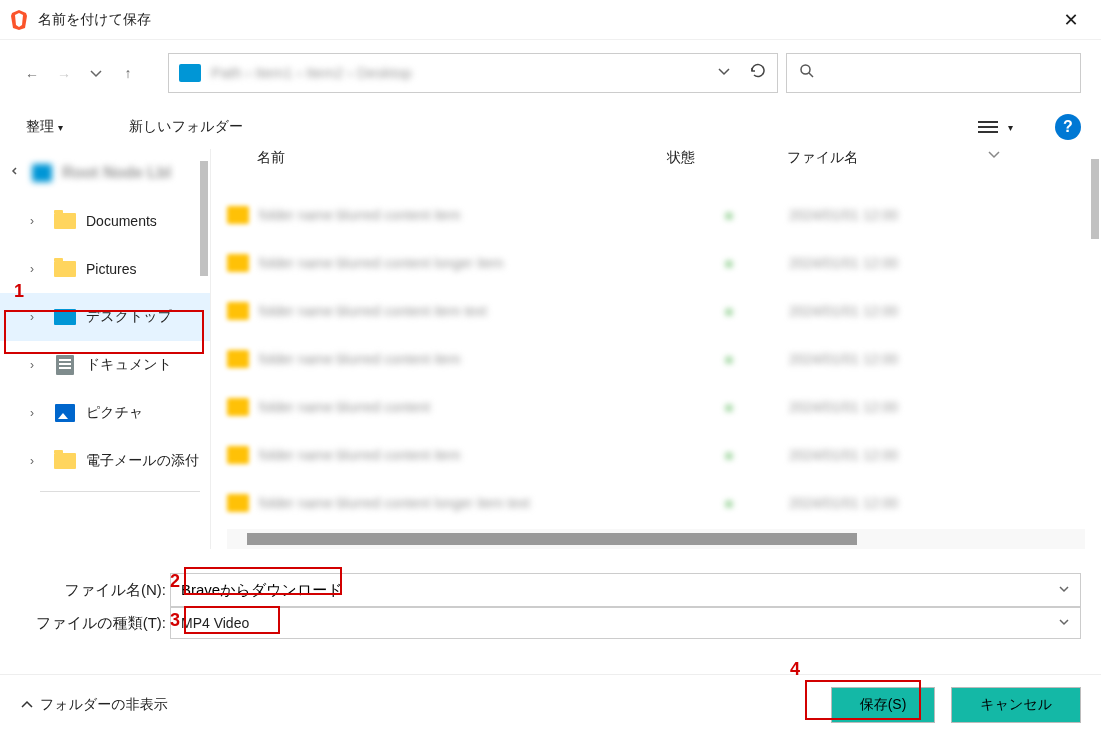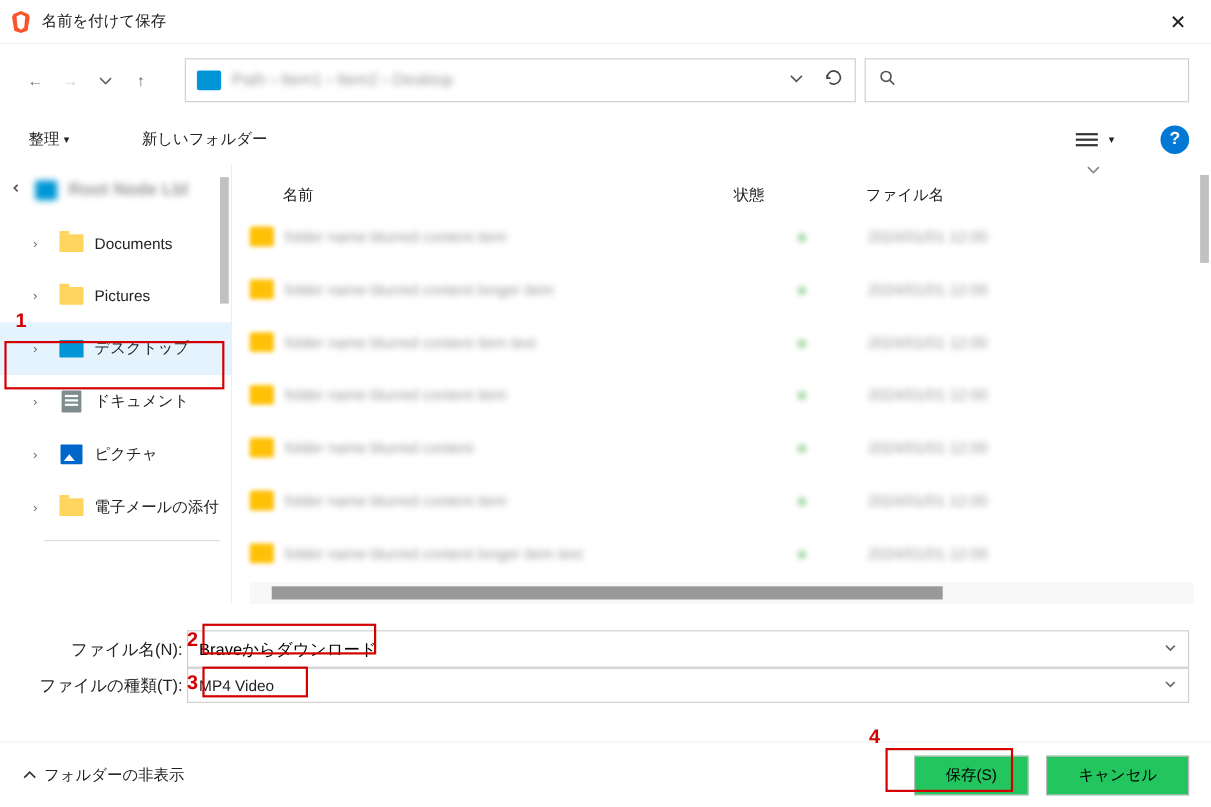--- a/index.html
+++ b/index.html
@@ -45,21 +45,21 @@
     .tree-chevron.expanded { transform: rotate(90deg); }
     .tree-icon { width: 22px; height: 18px; display: flex; align-items: center; justify-content: center; }
     .tree-label { font-size: 14px; white-space: nowrap; }
     .tree-root-icon { filter: blur(3px); width: 20px; height: 18px; background: #0096d6; border-radius: 2px; }
     .tree-root-label { filter: blur(3px); color: #999; font-weight: 600; font-size: 16px; }
     .sidebar-divider { width: 160px; height: 1px; background: #ddd; margin: 6px 0 0 40px; }
     .sidebar-scroll { position: absolute; right: 2px; top: 12px; width: 8px; height: 115px; background: #c1c1c1; }
     
     
     .file-area { flex: 1; display: flex; flex-direction: column; border-left: 1px solid #eee; position: relative; }
-    .file-header { height: 38px; display: flex; align-items: flex-end; padding: 0 16px; }
+    .file-header { height: 38px; display: flex; align-items: flex-start; padding: 0 16px; }
     .col-name { width: 440px; padding-left: 30px; }
     .col-status { width: 120px; }
     .col-date { width: 160px; }
     .file-list { flex: 1; padding: 4px 16px; overflow: hidden; }
     .file-row { height: 48px; display: flex; align-items: center; }
     .file-icon { width: 22px; height: 18px; background: #ffc107; border-radius: 2px; filter: blur(2px); margin-right: 10px; }
     .file-name { width: 410px; filter: blur(3px); color: #999; }
     .file-status { width: 120px; filter: blur(3px); color: #5cb85c; text-align: center; }
     .file-date { width: 160px; filter: blur(3px); color: #999; }
     .file-scroll-v { position: absolute; right: 2px; top: 10px; width: 8px; height: 80px; background: #c1c1c1; }
@@ -75,21 +75,21 @@
     .form-label { width: 150px; text-align: right; padding-right: 4px; font-size: 15px; }
     .form-input-wrap { flex: 1; height: 32px; border: 1px solid #ccc; display: flex; align-items: center; padding: 16px 10px; }
     .form-input { flex: 1; border: none; outline: none; font-size: 15px; }
     .form-select-wrap { flex: 1; height: 32px; border: 1px solid #ccc; display: flex; align-items: center; padding: 0 10px; }
     .form-chevron { color: #666; font-size: 12px; }
     
     
     .footer { position: absolute; bottom: 0; left: 0; right: 0; height: 60px; display: flex; align-items: center; padding: 0 20px; border-top: 1px solid #eee; }
     .hide-folders { display: flex; align-items: center; gap: 6px; cursor: pointer; }
     .footer-spacer { flex: 1; }
-    .btn { height: 36px; padding: 0 28px; border: 1px solid #bbb; background: #22c55e; cursor: pointer; font-size: 14px; display: flex; align-items: center; justify-content: center; margin-left: 16px; }
+    .btn { height: 36px; padding: 0 28px; border: 1px solid #bbb; background: #14b8a6; cursor: pointer; font-size: 14px; display: flex; align-items: center; justify-content: center; margin-left: 16px; }
     
     
     .ann { position: absolute; color: #d20000; font-weight: bold; font-size: 18px; z-index: 100; pointer-events: none; }
     .ann-box { position: absolute; border: 2px solid #d20000; z-index: 99; pointer-events: none; }
     
     .folder-icon-yellow { width: 22px; height: 16px; background: #ffd55e; border-radius: 1px; position: relative; }
     .folder-icon-yellow::before { content: ''; position: absolute; top: -3px; left: 0; width: 9px; height: 3px; background: #ffd55e; border-radius: 1px 1px 0 0; }
     .desktop-icon { width: 22px; height: 16px; background: #0096d6; border-radius: 1px; }
     .doc-icon { width: 18px; height: 20px; background: #7f8c8d; border-radius: 1px; position: relative; }
     .doc-icon::after { content: ''; position: absolute; top: 4px; left: 3px; right: 3px; height: 2px; background: #fff; box-shadow: 0 4px 0 #fff, 0 8px 0 #fff; }

